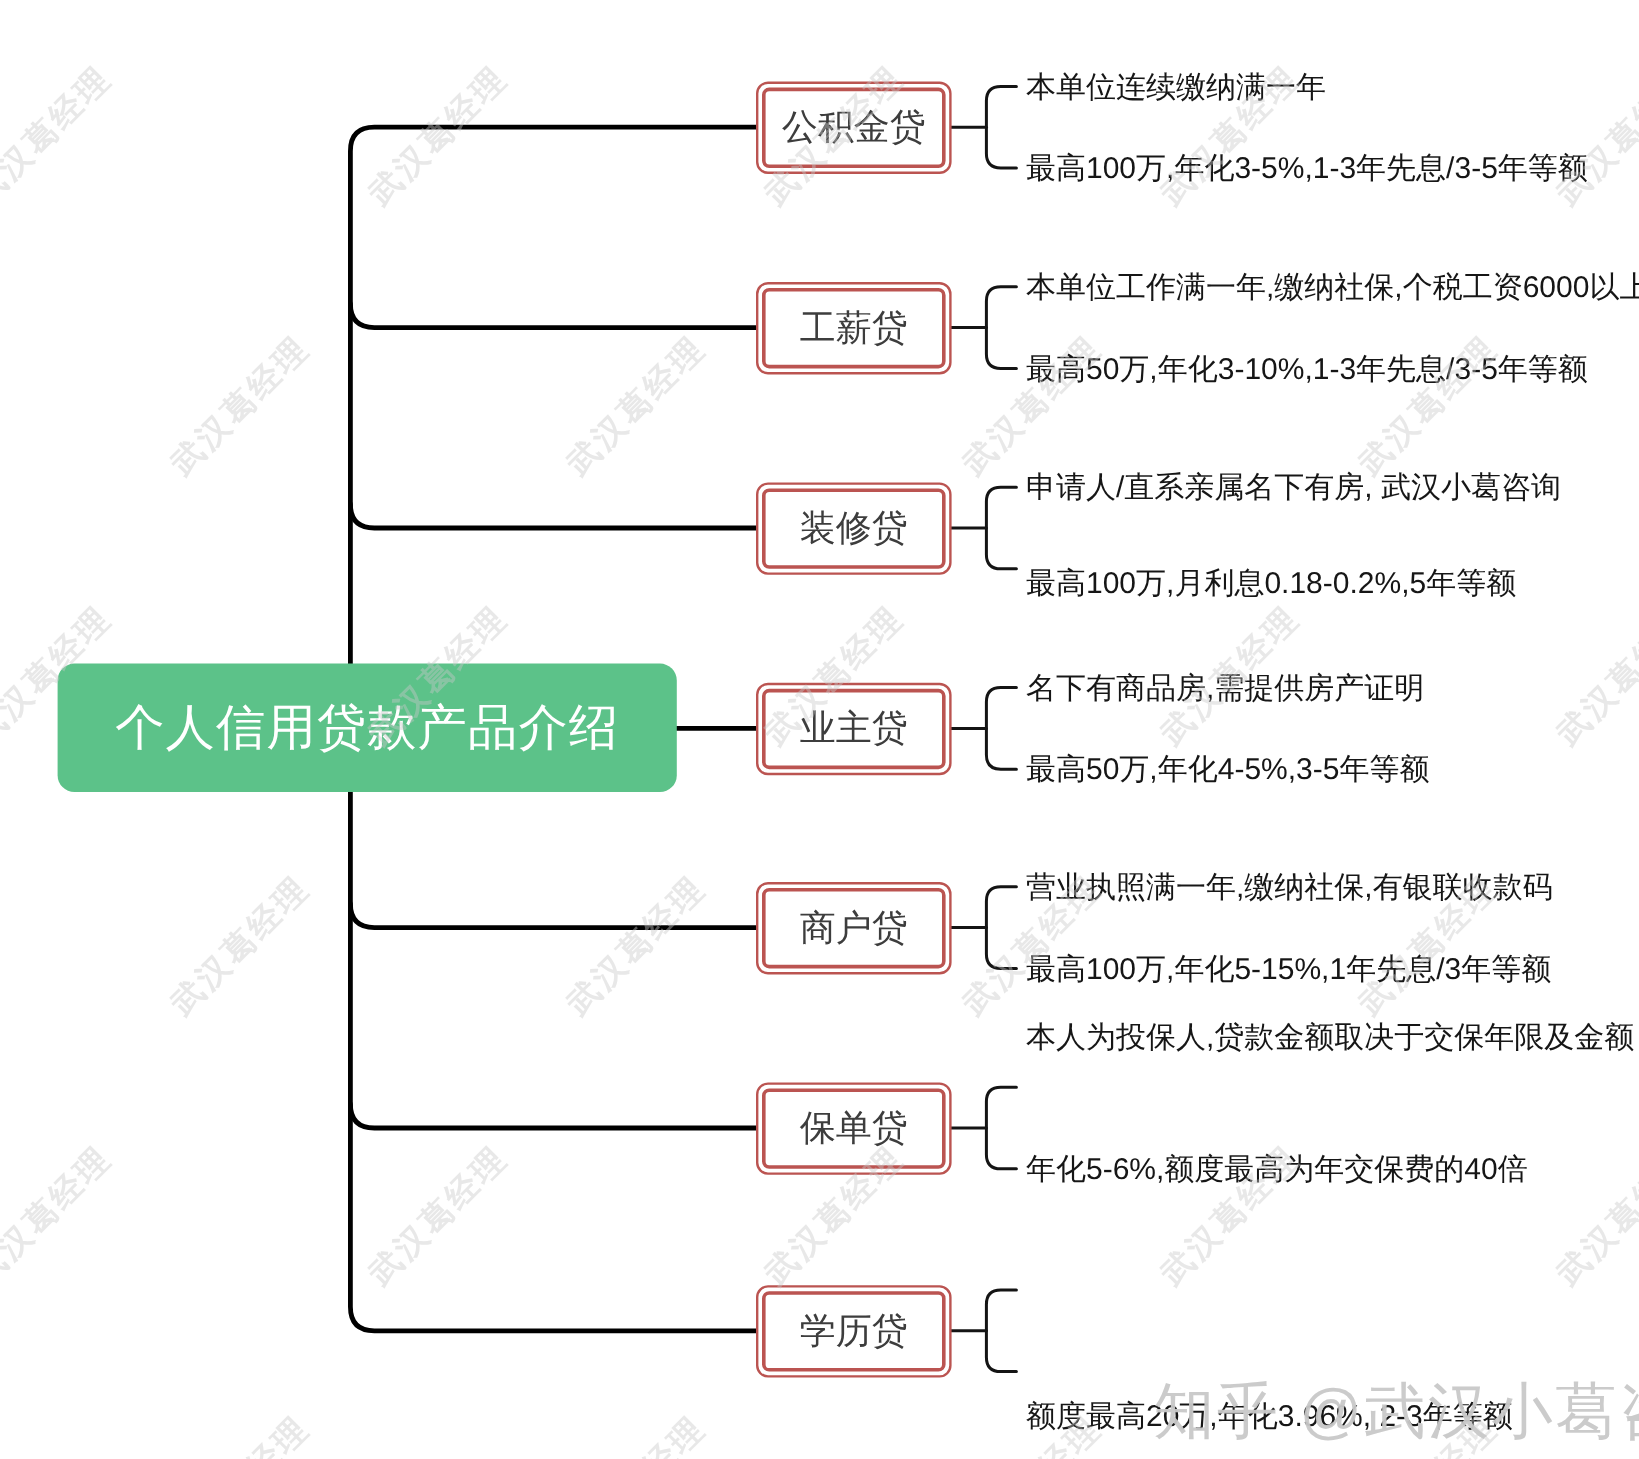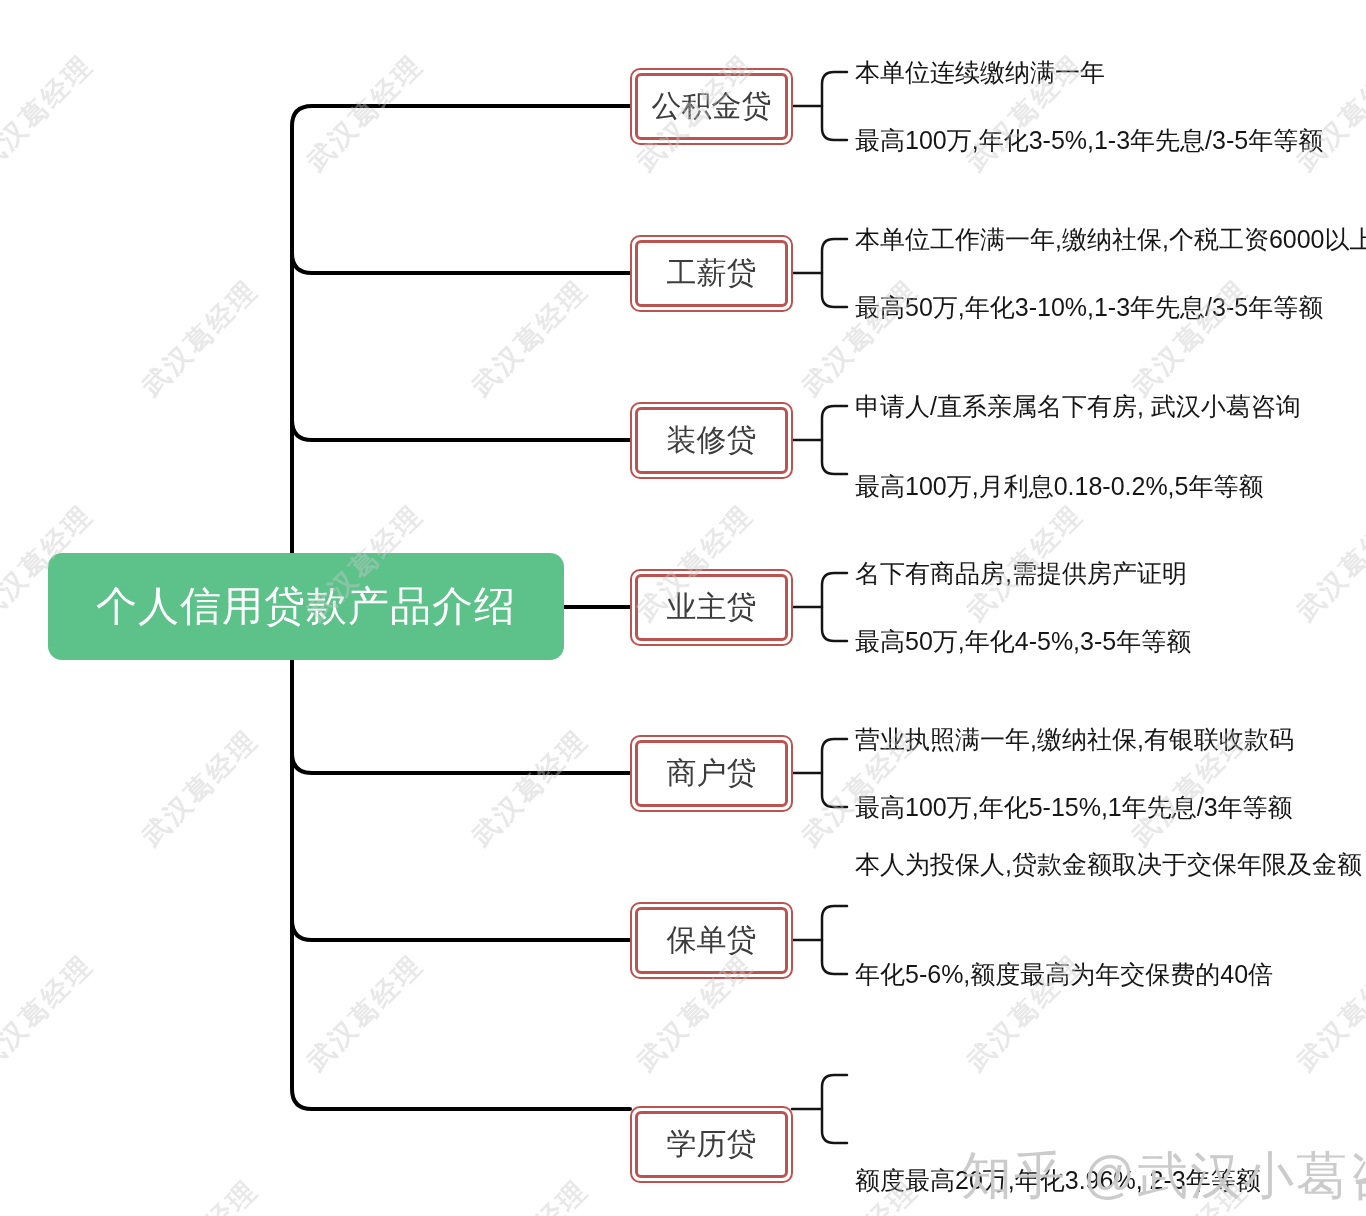--- a/index.html
+++ b/index.html
@@ -121,21 +121,21 @@
   </div>
   <div class="topic" style="top:569px">
     <div class="topic-inner">业主贷</div>
   </div>
   <div class="topic" style="top:902px">
     <div class="topic-inner">保单贷</div>
   </div>
   <div class="topic" style="top:735px">
     <div class="topic-inner">商户贷</div>
   </div>
-  <div class="topic" style="top:1106px">
+  <div class="topic" style="top:1071px">
     <div class="topic-inner">学历贷</div>
   </div>
 
   <div class="leaf" style="top:72px">本单位连续缴纳满一年</div>
   <div class="leaf" style="top:140px">最高100万,年化3-5%,1-3年先息/3-5年等额</div>
 
   <div class="leaf" style="top:239px">本单位工作满一年,缴纳社保,个税工资6000以上</div>
   <div class="leaf" style="top:307px">最高50万,年化3-10%,1-3年先息/3-5年等额</div>
 
   <div class="leaf" style="top:406px">申请人/直系亲属名下有房, 武汉小葛咨询</div>

